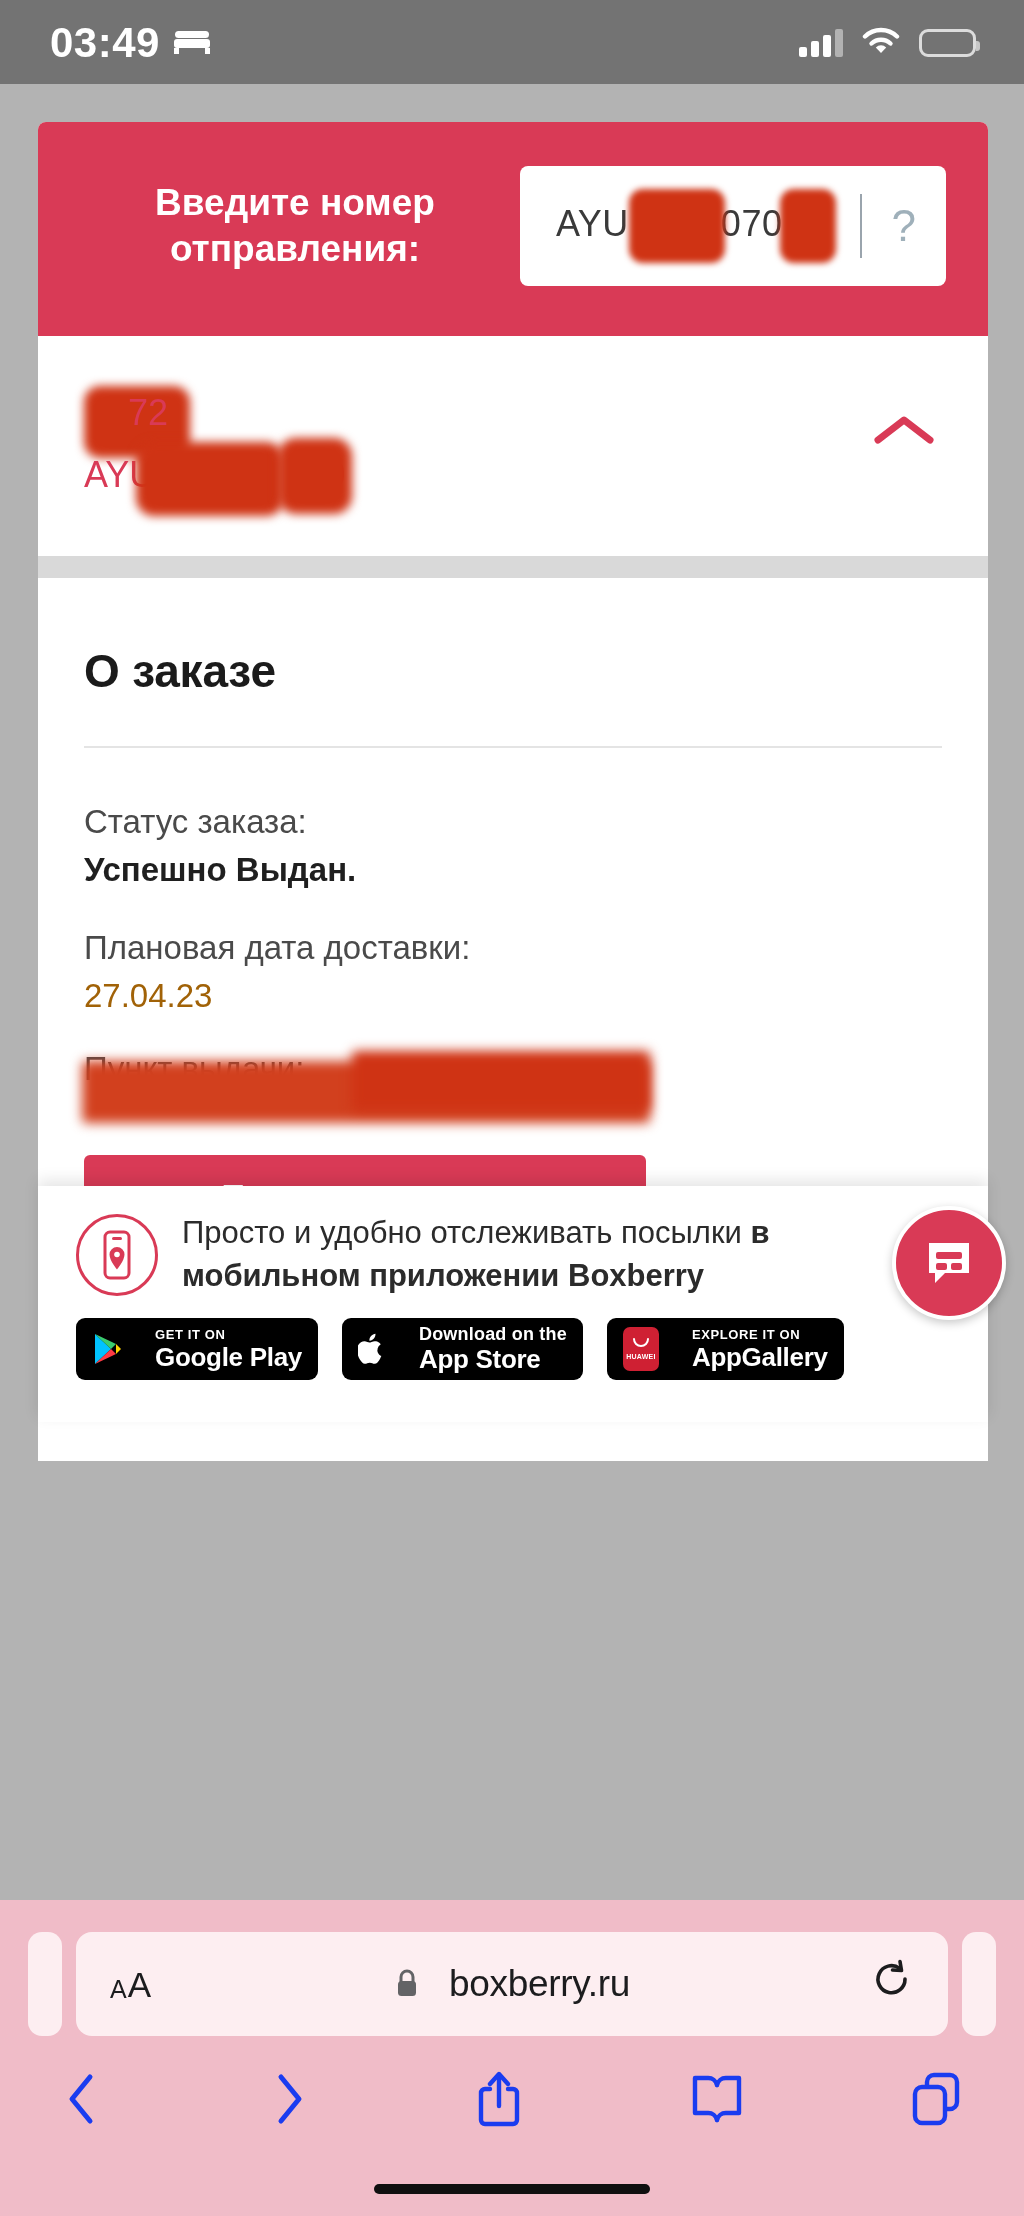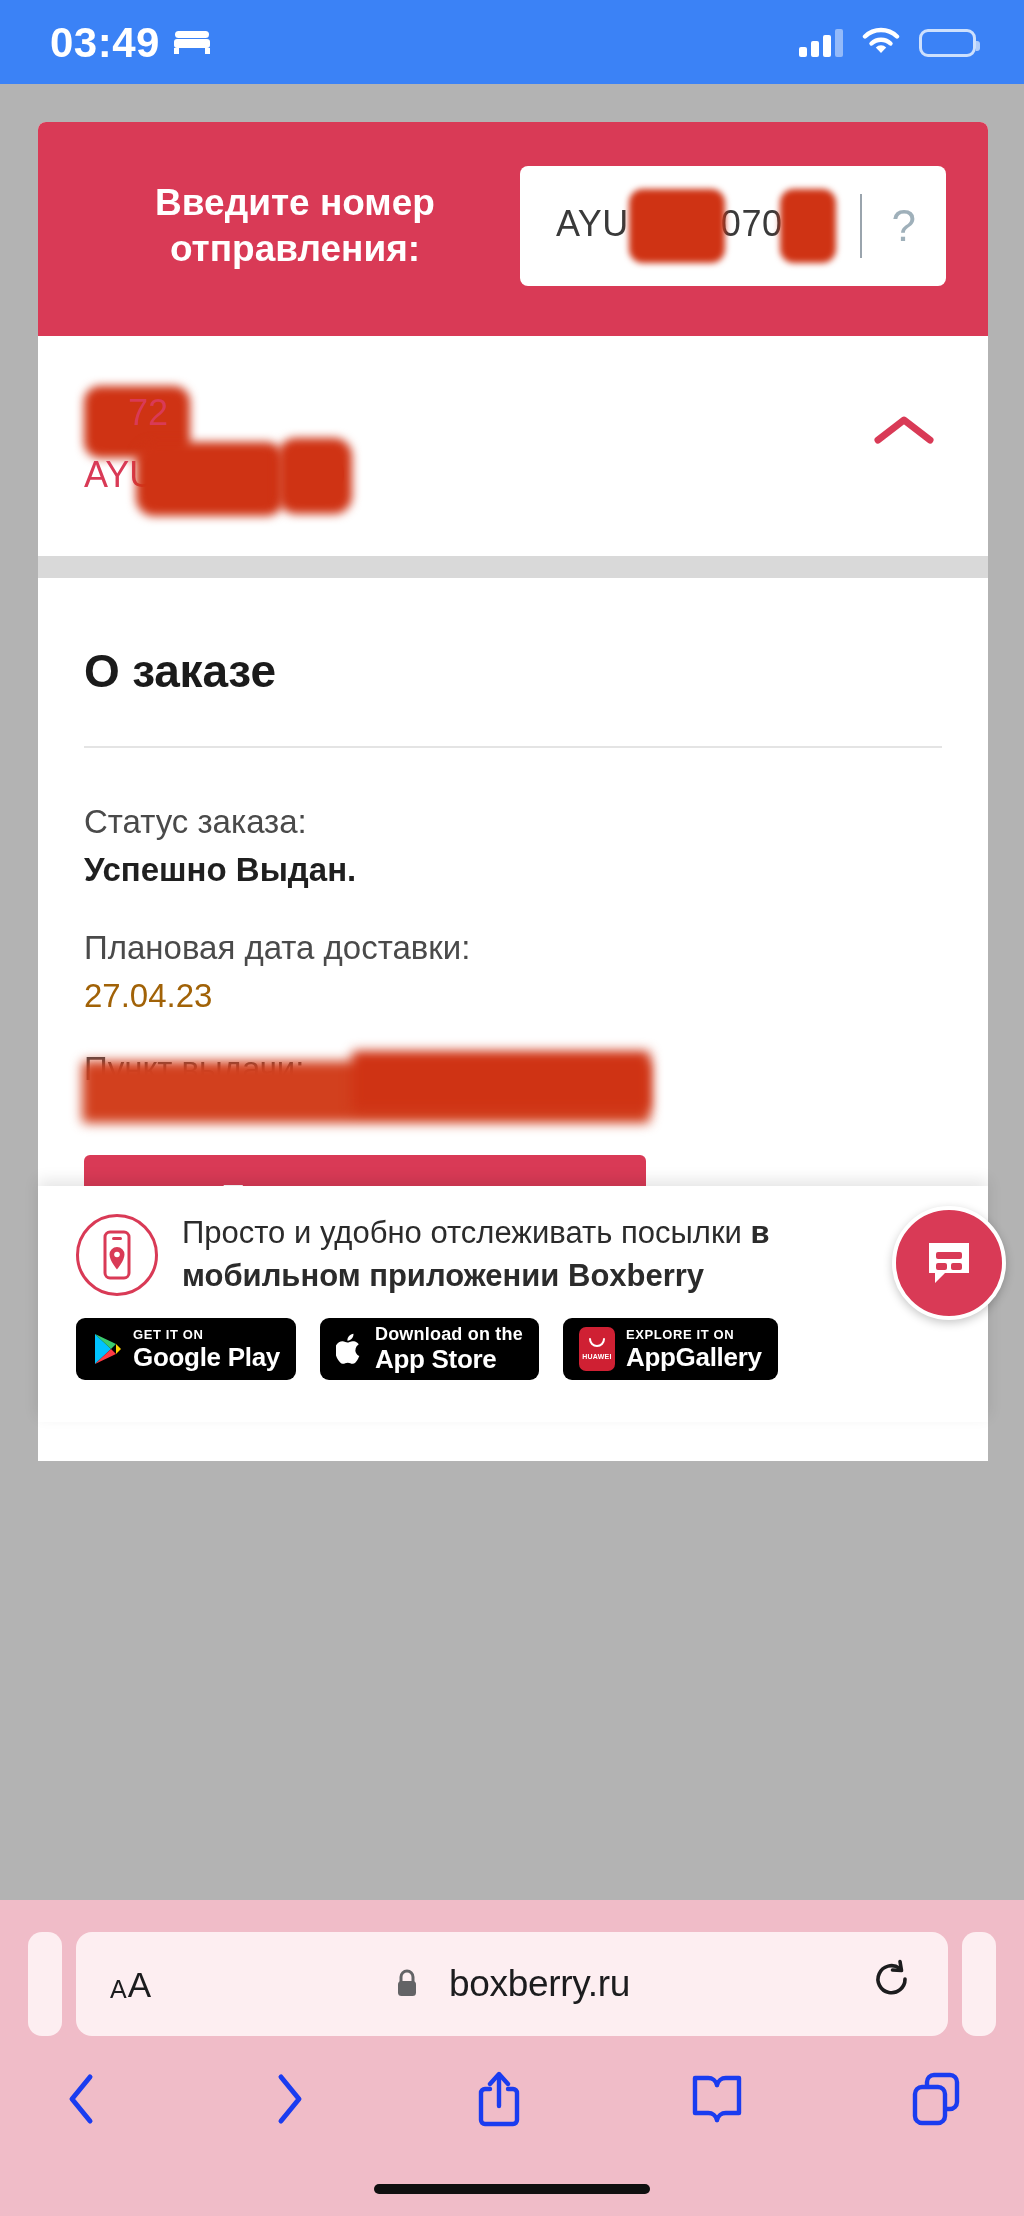--- a/index.html
+++ b/index.html
@@ -16,21 +16,21 @@
     height: 2216px;
     background: #b3b3b3;
     overflow: hidden;
   }
 
   
   .status-bar {
     position: absolute;
     top: 0; left: 0;
     width: 1024px; height: 84px;
-    background: #3b82f6;
+    background: #737373;
     display: flex;
     align-items: center;
     justify-content: space-between;
     padding: 1px 48px 0 50px;
   }
   .status-left { display: flex; align-items: center; gap: 13px; }
   .status-time {
     color: #ffffff;
     font-size: 42px;
     font-weight: 600;
@@ -277,21 +277,21 @@
   .badges { display: flex; gap: 24px; margin-top: 20px; }
   .badge {
     background: #000000;
     border-radius: 9px;
     height: 62px;
     display: flex;
     align-items: center;
     padding: 0 16px;
     gap: 11px;
   }
-  .badge .b-txt { display: flex; flex-direction: column; justify-content: center; line-height: 1; }
+  .badge .b-txt { display: flex; flex-direction: column; justify-content: center; line-height: 1; margin-left: 22px; }
   .badge .b-small {
     color: #ffffff;
     font-size: 13px;
     letter-spacing: 0.6px;
     font-weight: 700;
     text-transform: uppercase;
   }
   .badge .b-big {
     color: #ffffff;
     font-size: 26px;

